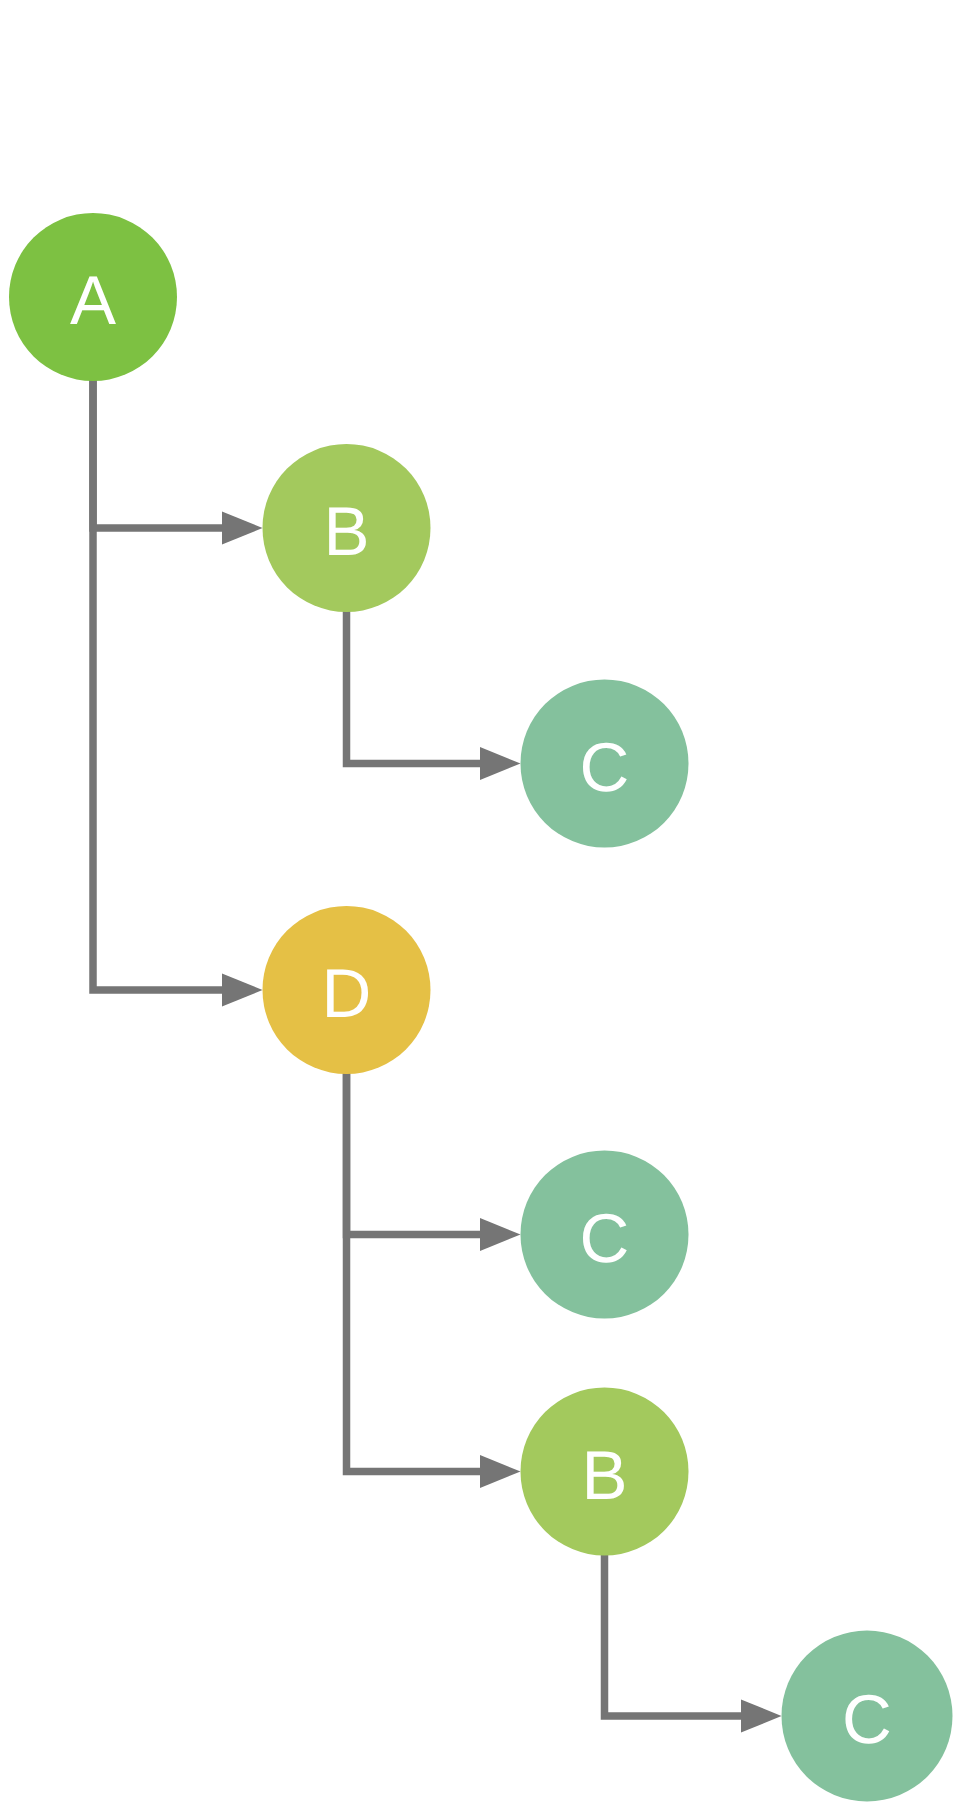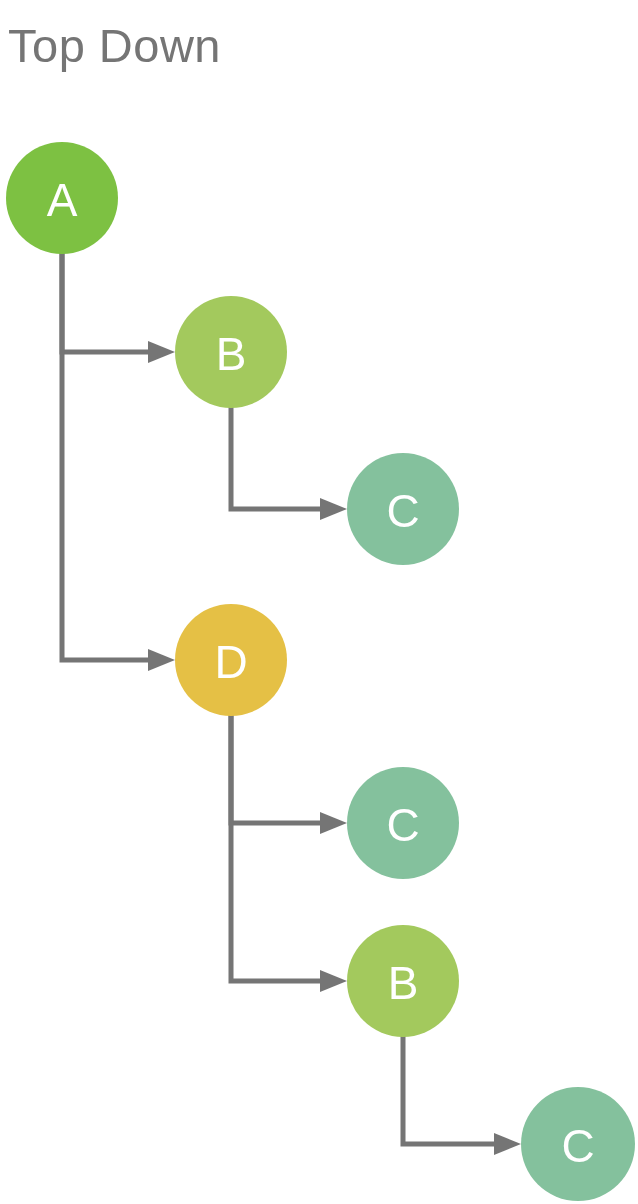--- a/index.html
+++ b/index.html
@@ -36,21 +36,20 @@
     font-family: "Liberation Sans", sans-serif;
     font-weight: 300;
     font-size: 46px;
     fill: #ffffff;
   }
 </style>
 </head>
 <body>
 
 <div class="stage">
-  <div class="diagram-title">Top Down</div>
   <svg id="tree-svg" class="tree" width="638" height="1204" viewBox="0 0 638 1204">
       <polyline points="62,252 62,352 151,352" fill="none" stroke="#757575" stroke-width="5"></polyline>
       <polygon points="148,341 175,352 148,363" fill="#757575"></polygon>
       <polyline points="62,252 62,660 151,660" fill="none" stroke="#757575" stroke-width="5"></polyline>
       <polygon points="148,649 175,660 148,671" fill="#757575"></polygon>
       <polyline points="231,406 231,509 323,509" fill="none" stroke="#757575" stroke-width="5"></polyline>
       <polygon points="320,498 347,509 320,520" fill="#757575"></polygon>
       <polyline points="231,714 231,823 323,823" fill="none" stroke="#757575" stroke-width="5"></polyline>
       <polygon points="320,812 347,823 320,834" fill="#757575"></polygon>
       <polyline points="231,714 231,981 323,981" fill="none" stroke="#757575" stroke-width="5"></polyline>

